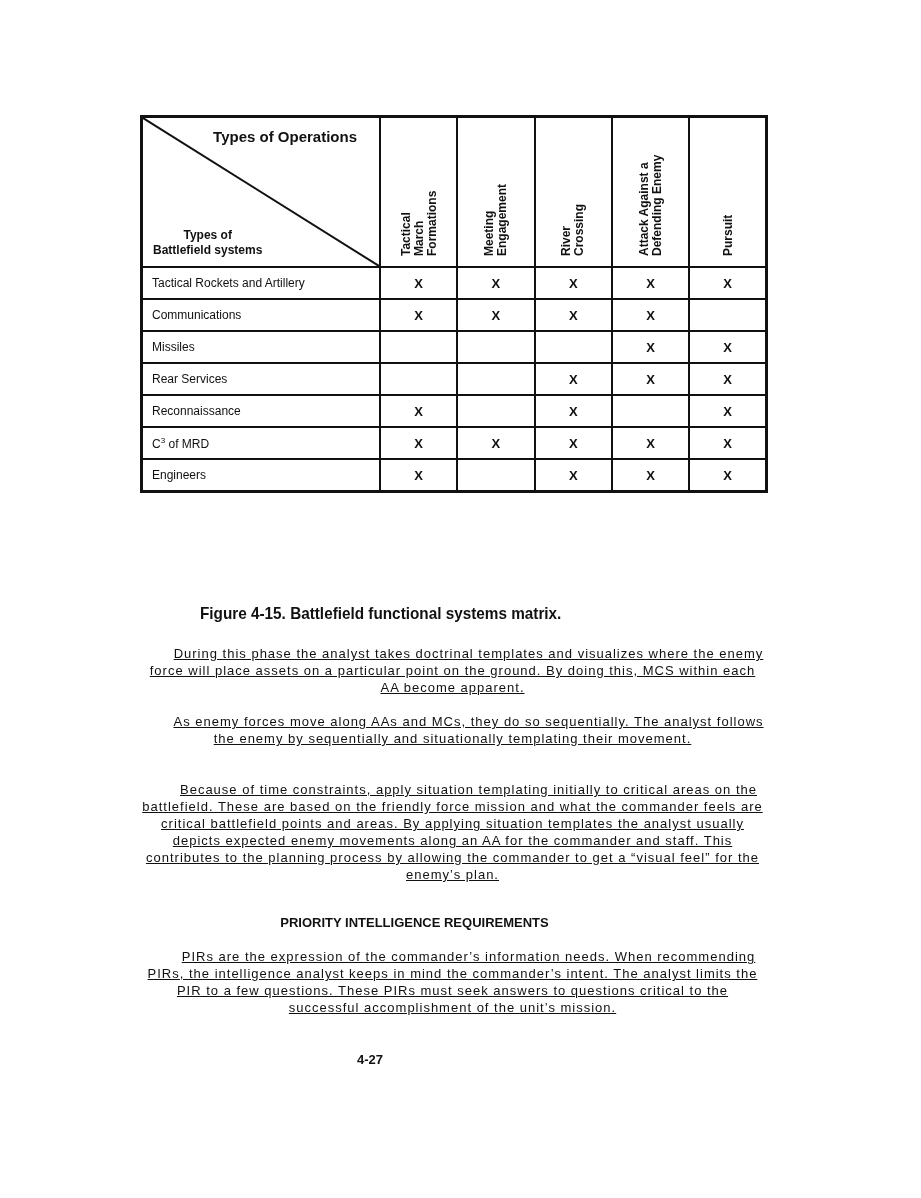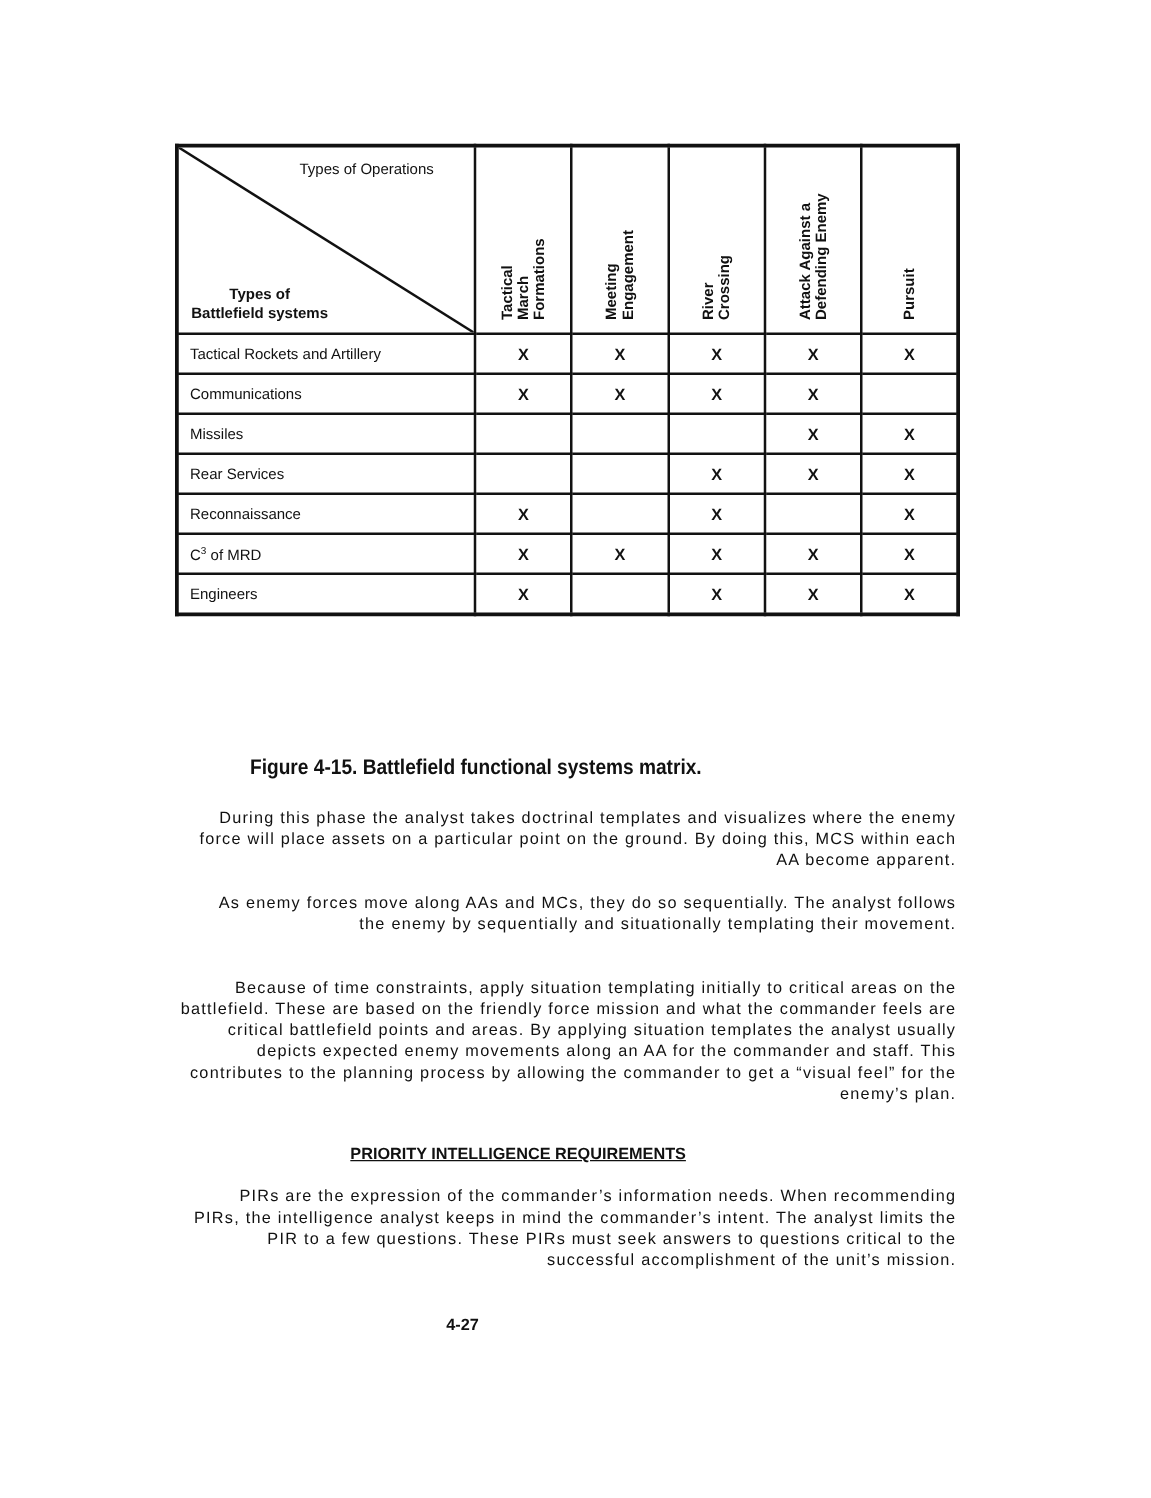--- a/index.html
+++ b/index.html
@@ -1,32 +1,32 @@
 <!DOCTYPE html>
 <html><head>
 <meta charset="utf-8">
 <style>
   html, body { margin:0; padding:0; background:#fff; }
   body { width:921px; height:1198px; position:relative; overflow:hidden; font-family:"Liberation Sans", sans-serif; color:#111; }
   .matrix { position:absolute; left:140px; top:115px; width:628px; border-collapse:collapse; border:3px solid #111; table-layout:fixed; }
   .matrix td, .matrix th { border:2px solid #111; padding:0; }
   .matrix .corner { width:236px; height:148px; position:relative; }
   .corner svg { position:absolute; left:0; top:0; width:100%; height:100%; }
-  .corner .ops { position:absolute; right:32px; top:10px; font-size:12px; font-weight:normal; }
+  .corner .ops { position:absolute; right:22px; top:10px; font-size:15px; font-weight:bold; }
   .corner .sys { position:absolute; left:10px; bottom:8px; font-size:12px; font-weight:bold; line-height:15px; }
   .colhead { height:148px; position:relative; }
   .colhead .vt { position:absolute; left:50%; bottom:10px; transform-origin:left bottom; transform:rotate(-90deg) translateY(50%); white-space:pre; font-size:12px; font-weight:bold; line-height:13px; text-align:left; }
   .matrix tbody td { height:30px; }
   .matrix tbody td.label { font-size:12px; font-weight:normal; padding-left:9px; text-align:left; }
   .matrix tbody td.mark { text-align:center; font-size:13px; font-weight:bold; }
   sup { font-size:8px; }
   .caption { position:absolute; left:200px; top:604px; font-size:17px; font-weight:bold; transform:scaleX(0.9); transform-origin:left; }
-  .para { position:absolute; left:140px; width:625px; font-size:13px; line-height:17px; letter-spacing:1px; text-align:right; margin:0; }
+  .para { position:absolute; left:140px; width:625px; font-size:13px; line-height:17px; letter-spacing:1px; text-align:center; margin:0;text-decoration:underline; }
   .para.first-indent { text-indent:32px; }
-  .heading { position:absolute; left:0; width:829px; text-align:center; top:915px; font-size:13px; font-weight:bold;text-decoration:underline; }
+  .heading { position:absolute; left:0; width:829px; text-align:center; top:915px; font-size:13px; font-weight:bold; }
   .pageno { position:absolute; left:0; width:740px; text-align:center; top:1052px; font-size:13px; font-weight:bold; }
 </style>
 </head>
 <body>
 
 <table class="matrix">
   <thead>
     <tr>
       <th class="corner">
         <svg viewBox="0 0 236 148" preserveAspectRatio="none">

